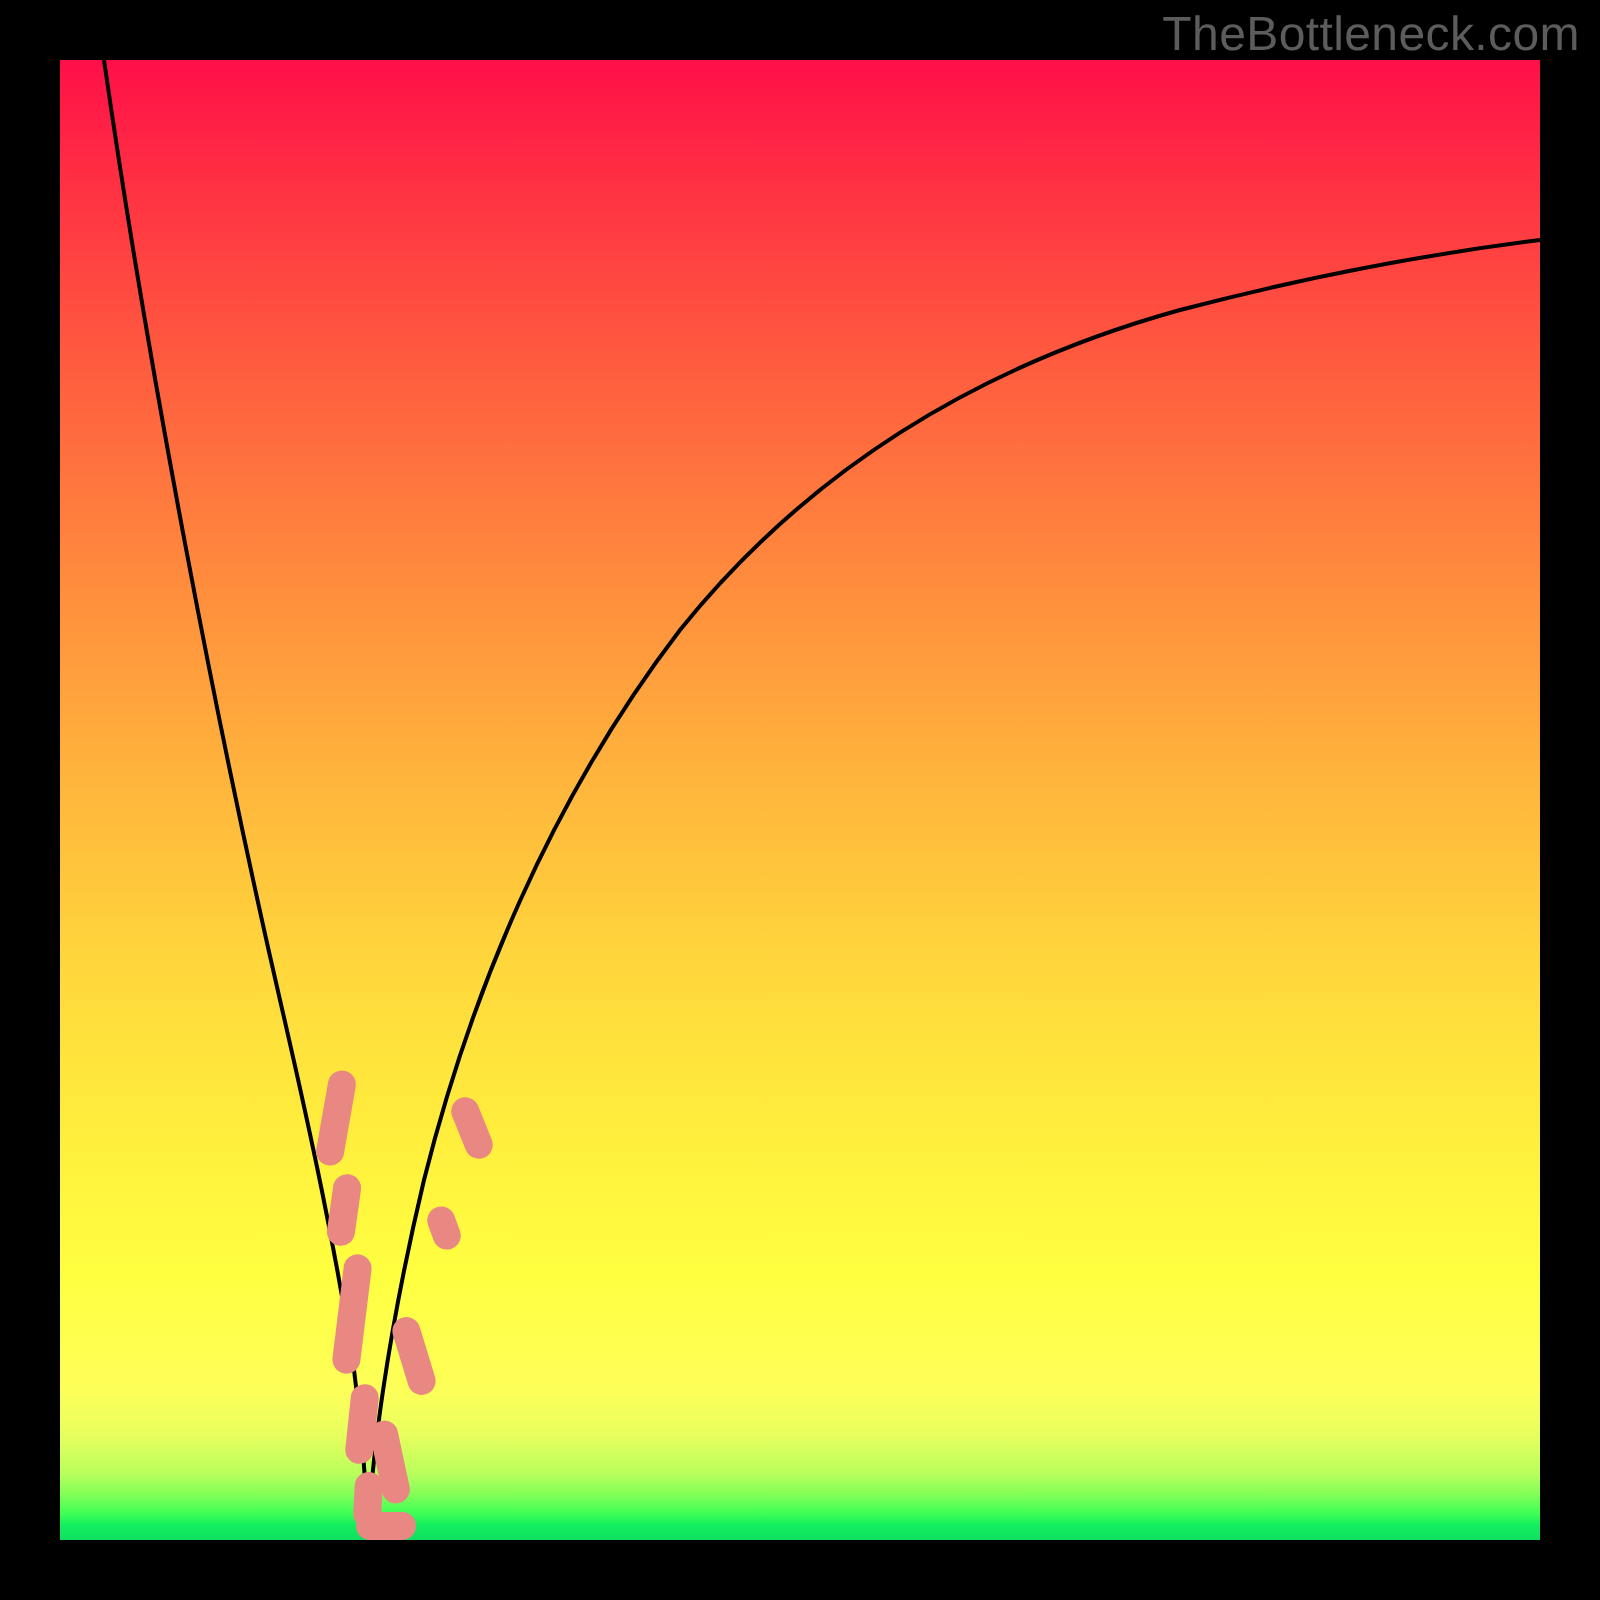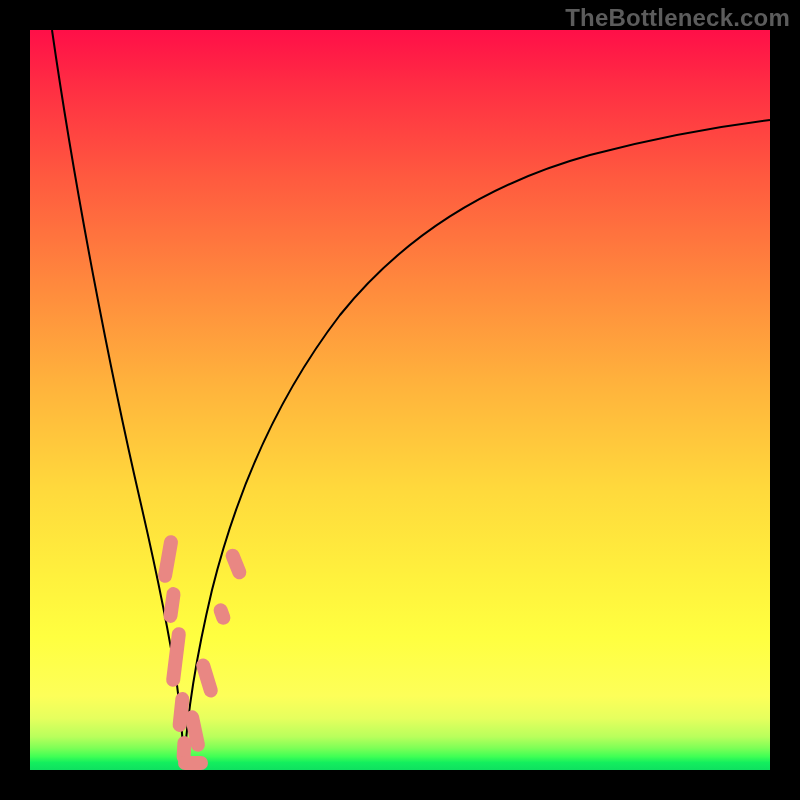--- a/index.html
+++ b/index.html
@@ -41,21 +41,21 @@
       #13ee5e 99%,
       #0fe060 100%
     );
   }
   .watermark {
     position: absolute;
     top: 4px;
     right: 10px;
     color: #5c5c5c;
     font-size: 24px;
-    font-weight: 700;
+    font-weight: 400;
     letter-spacing: 0.2px;
     z-index: 3;
     user-select: none;
     pointer-events: none;
   }
   svg.overlay {
     position: absolute;
     left: 0;
     top: 0;
     width: 740px;

